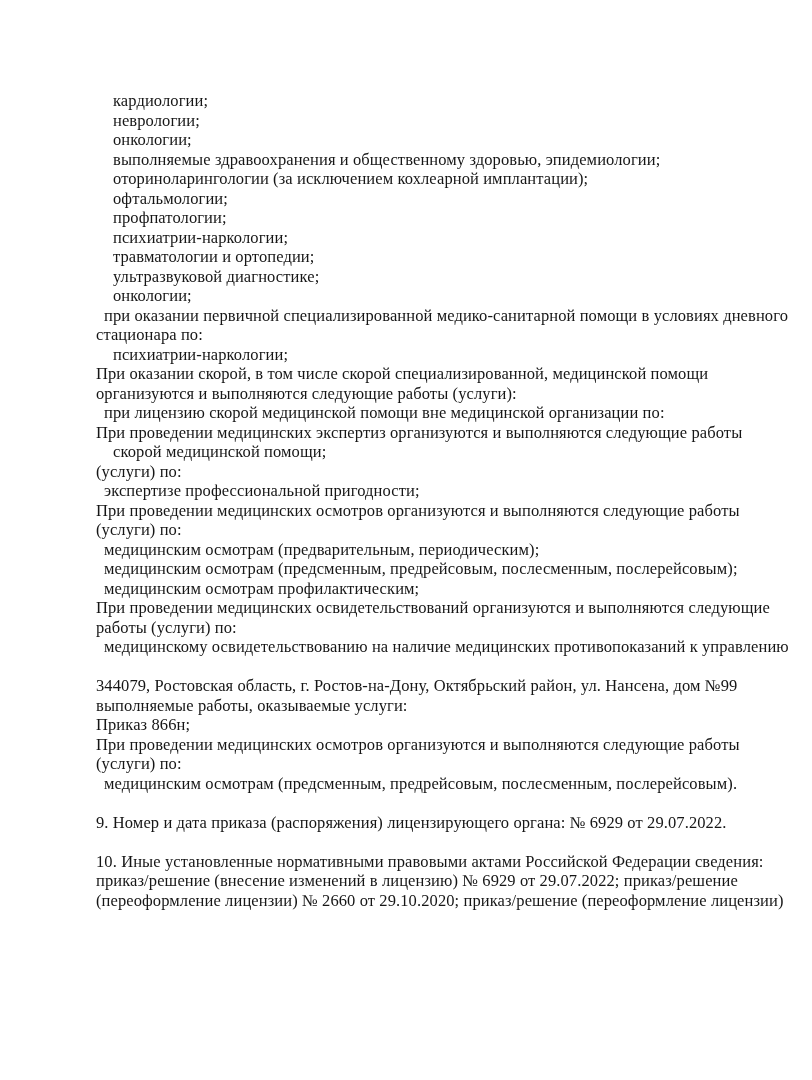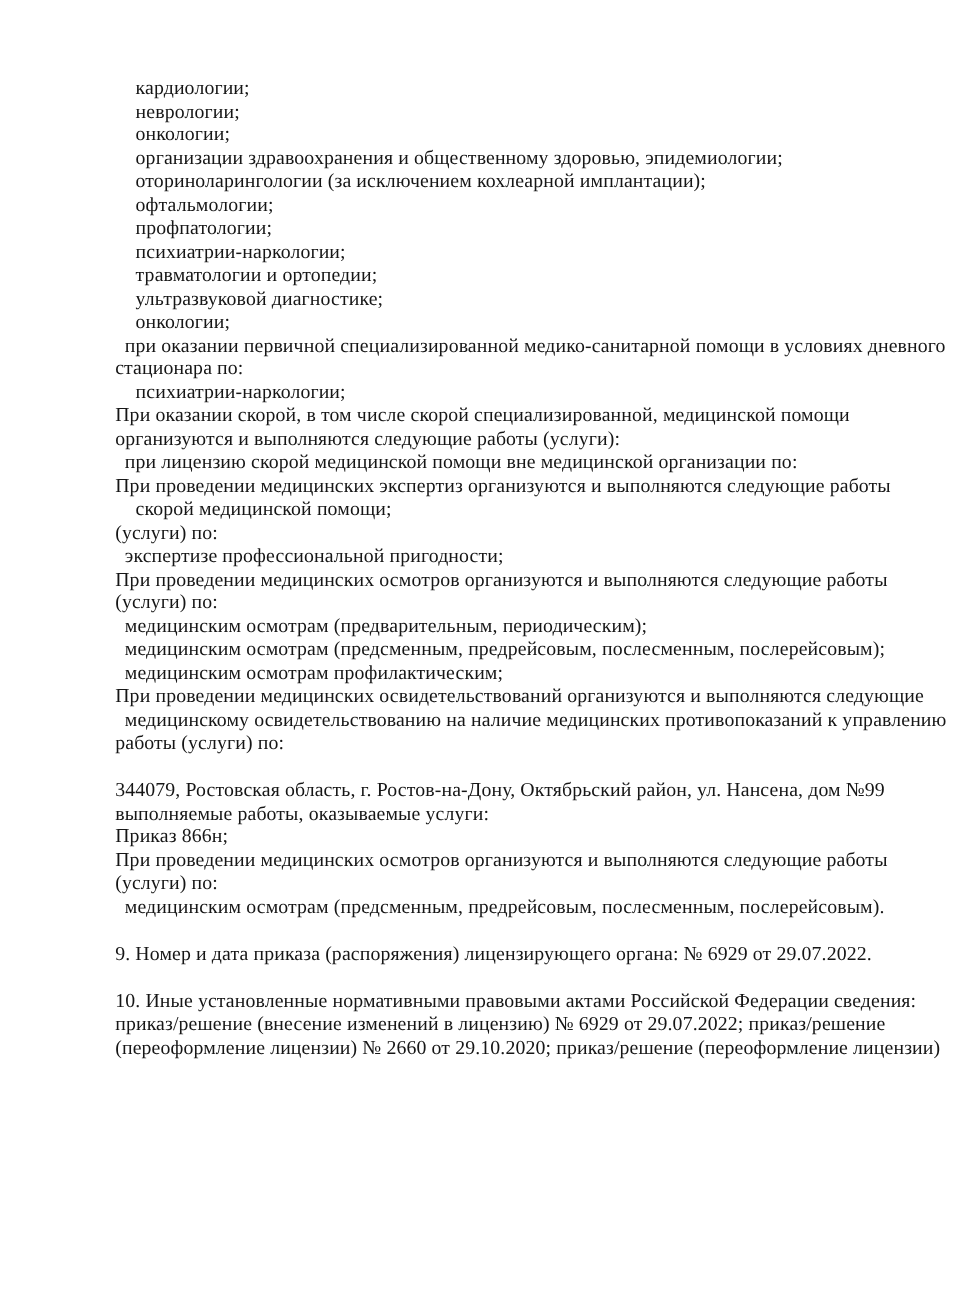--- a/index.html
+++ b/index.html
@@ -9,20 +9,21 @@
   }
   .page {
     position: relative;
     width: 812px;
     height: 1020px;
     background: #ffffff;
     overflow: hidden;
     font-family: "Liberation Serif", "DejaVu Serif", serif;
     font-size: 16.5px;
     color: #161616;
+    margin-top: 28px;
   }
   .content {
     position: absolute;
     left: 96px;
     top: 63px;
     width: 700px;
   }
   .line {
     height: 19.5px;
     line-height: 19.5px;
@@ -36,21 +37,21 @@
 </style>
 </head>
 <body>
 
 <div class="page" style="background: rgb(255, 255, 255); color: rgb(22, 22, 22);">
   <div class="content">
 
   <div class="line indent-2">кардиологии;</div>
       <div class="line indent-2">неврологии;</div>
       <div class="line indent-2">онкологии;</div>
-      <div class="line indent-2">организации здравоохранения и общественному здоровью, эпидемиологии;</div>
+      <div class="line indent-2">выполняемые здравоохранения и общественному здоровью, эпидемиологии;</div>
       <div class="line indent-2">оториноларингологии (за исключением кохлеарной имплантации);</div>
       <div class="line indent-2">офтальмологии;</div>
       <div class="line indent-2">профпатологии;</div>
       <div class="line indent-2">психиатрии-наркологии;</div>
       <div class="line indent-2">травматологии и ортопедии;</div>
       <div class="line indent-2">ультразвуковой диагностике;</div>
       <div class="line indent-2">онкологии;</div>
       <div class="line indent-1">при оказании первичной специализированной медико-санитарной помощи в условиях дневного</div>
       <div class="line indent-0">стационара по:</div>
       <div class="line indent-2">психиатрии-наркологии;</div>
@@ -60,22 +61,22 @@
       <div class="line indent-0">При проведении медицинских экспертиз организуются и выполняются следующие работы</div>
       <div class="line indent-2">скорой медицинской помощи;</div>
       <div class="line indent-0">(услуги) по:</div>
       <div class="line indent-1">экспертизе профессиональной пригодности;</div>
       <div class="line indent-0">При проведении медицинских осмотров организуются и выполняются следующие работы</div>
       <div class="line indent-0">(услуги) по:</div>
       <div class="line indent-1">медицинским осмотрам (предварительным, периодическим);</div>
       <div class="line indent-1">медицинским осмотрам (предсменным, предрейсовым, послесменным, послерейсовым);</div>
       <div class="line indent-1">медицинским осмотрам профилактическим;</div>
       <div class="line indent-0">При проведении медицинских освидетельствований организуются и выполняются следующие</div>
+      <div class="line indent-0">работы (услуги) по:</div>
       <div class="line indent-1">медицинскому освидетельствованию на наличие медицинских противопоказаний к управлению</div>
-      <div class="line indent-0">работы (услуги) по:</div>
       <div class="line indent-0 blank"></div>
       <div class="line indent-0">344079, Ростовская область, г. Ростов-на-Дону, Октябрьский район, ул. Нансена, дом №99</div>
       <div class="line indent-0">выполняемые работы, оказываемые услуги:</div>
       <div class="line indent-0">Приказ 866н;</div>
       <div class="line indent-0">При проведении медицинских осмотров организуются и выполняются следующие работы</div>
       <div class="line indent-0">(услуги) по:</div>
       <div class="line indent-1">медицинским осмотрам (предсменным, предрейсовым, послесменным, послерейсовым).</div>
       <div class="line indent-0 blank"></div>
       <div class="line indent-0">9. Номер и дата приказа (распоряжения) лицензирующего органа: № 6929 от 29.07.2022.</div>
       <div class="line indent-0 blank"></div>

